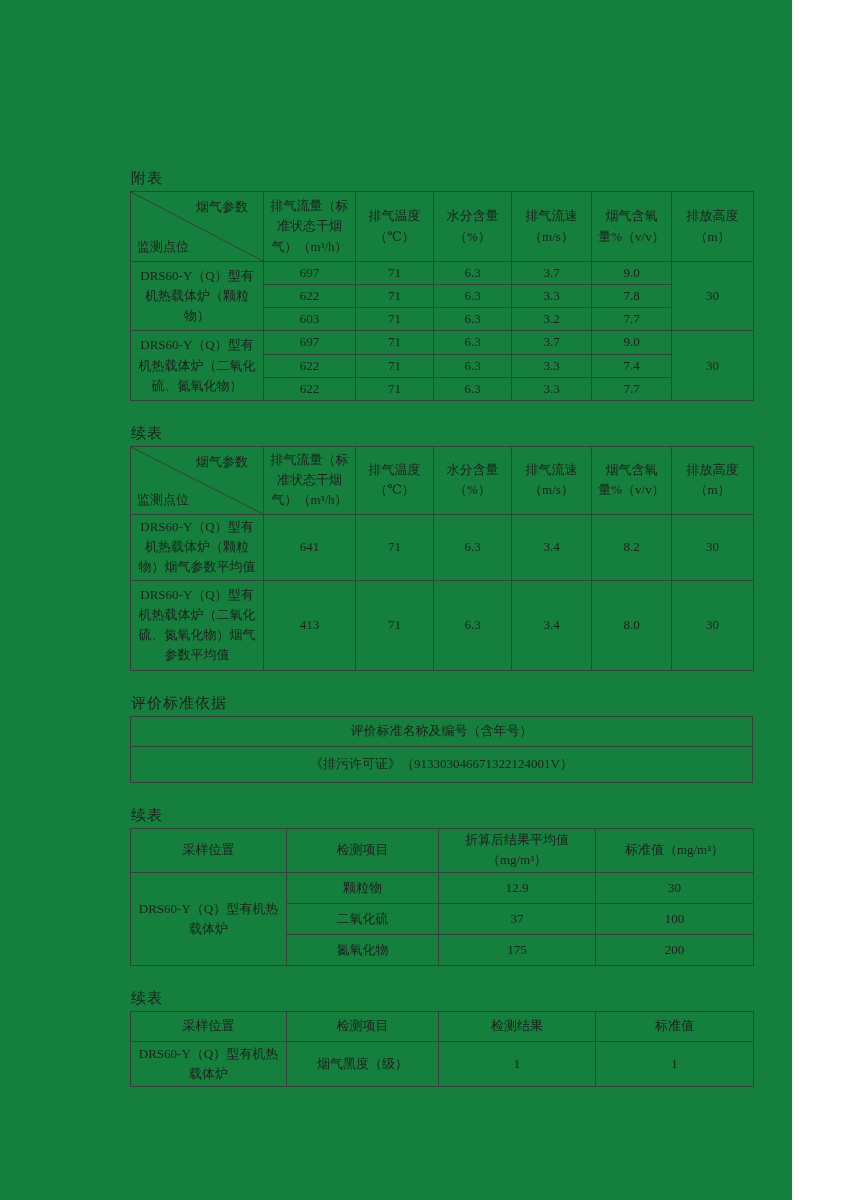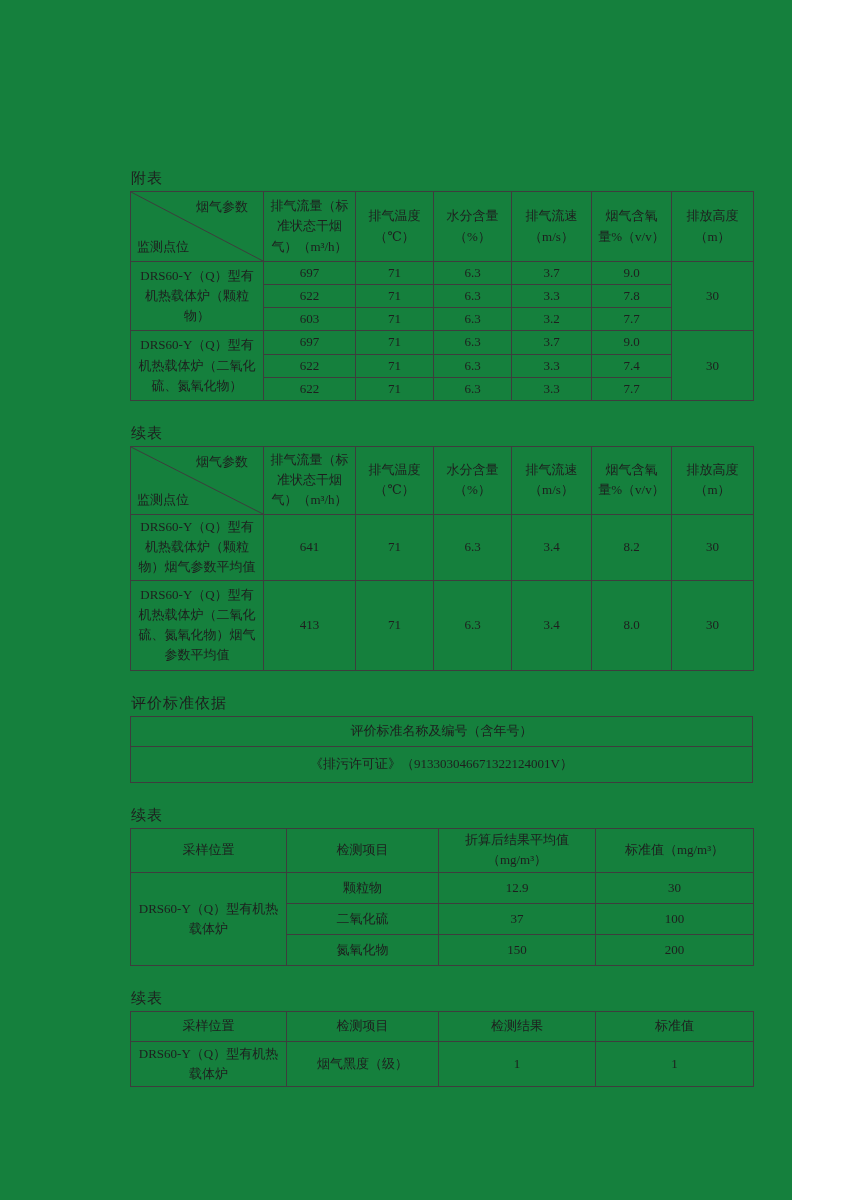--- a/index.html
+++ b/index.html
@@ -287,21 +287,21 @@
         <td>12.9</td>
         <td>30</td>
       </tr>
       <tr style="height:31px">
         <td>二氧化硫</td>
         <td>37</td>
         <td>100</td>
       </tr>
       <tr style="height:31px">
         <td>氮氧化物</td>
-        <td>150</td>
+        <td>175</td>
         <td>200</td>
       </tr>
     </tbody>
       </table>
 
     <div class="section-label gap-top">续表</div>
 
     <table>
       <colgroup>
         <col style="width:156px">

